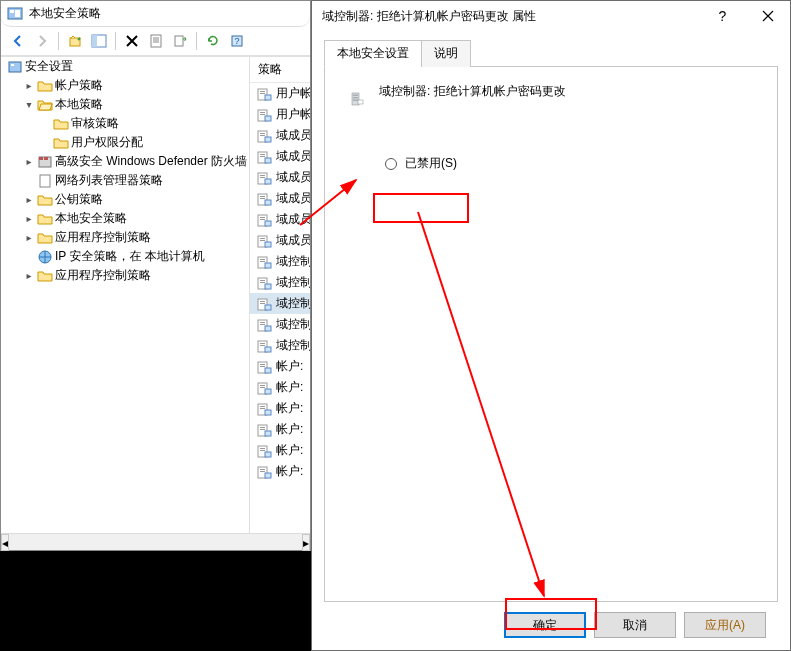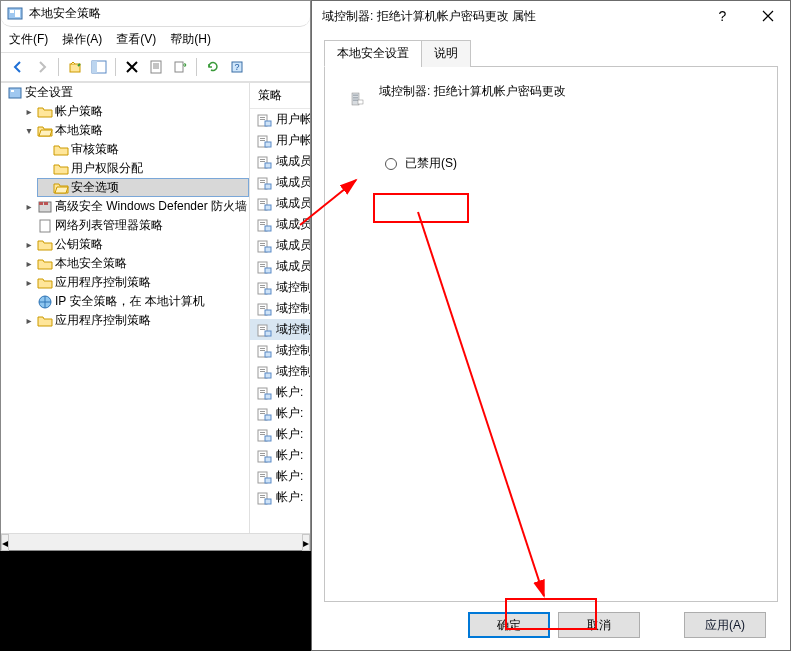--- a/index.html
+++ b/index.html
@@ -106,43 +106,37 @@
   .redbox1 { position:absolute; border:2px solid #ff0000; left:48px; top:126px; width:96px; height:30px; pointer-events:none;}
   .redbox2 { position:absolute; border:2px solid #ff0000; left:505px; top:598px; width:92px; height:32px; pointer-events:none;}
   .dlg-buttons {
     display:flex; justify-content:flex-end; gap:8px; padding:10px 12px 2px 0;
   }
   .btn {
     min-width:82px; height:26px; border:1px solid #adadad; background:#e1e1e1;
     display:flex; align-items:center; justify-content:center;
   }
   .btn.primary { border:2px solid #0078d7; background:#e1e1e1;}
-  .btn.disabled { color:#0f172a;margin-left:36px; }
+  .btn.disabled { color:#a16207; }
   
   .arrow-svg { position:absolute; left:0; top:0; width:791px; height:651px; pointer-events:none; }
 </style>
 </head>
 <body>
 
 <div class="main-window">
   <div class="titlebar">
     <span class="ic">
       <svg viewBox="0 0 16 16">
           <rect x="1" y="2" width="14" height="11" fill="#a0c8f0" stroke="#3a6ea5"></rect>
           <rect x="3" y="4" width="4" height="3" fill="#fff"></rect>
           <rect x="8" y="4" width="5" height="7" fill="#fff"></rect>
         </svg>
     </span>
     <span>本地安全策略</span>
-  </div>
-  <div class="menubar">
-    <span>文件(F)</span>
-    <span>操作(A)</span>
-    <span>查看(V)</span>
-    <span>帮助(H)</span>
   </div>
   <div class="toolbar">
     <div class="tb-btn">
         <svg width="14" height="14" viewBox="0 0 14 14">
           <path d="M9 2 L4 7 L9 12" fill="none" stroke="#1e6fd6" stroke-width="2"></path>
         </svg>
       </div>
     <div class="tb-btn">
         <svg width="14" height="14" viewBox="0 0 14 14">
           <path d="M5 2 L10 7 L5 12" fill="none" stroke="#bfbfbf" stroke-width="2"></path>
@@ -249,32 +243,20 @@
                       <div class="tree-row">
                         <span class="twisty">&nbsp;</span>
                         <span class="ic">
                           <svg viewBox="0 0 16 16">
                             <path d="M1 4h5l1 2h8v7H1z" fill="#ffe69a" stroke="#cc9a00"></path>
                           </svg>
                         </span>
                         <span>用户权限分配</span>
                       </div>
                     </li>
-                  <li>
-                      <div class="tree-row selected">
-                        <span class="twisty">&nbsp;</span>
-                        <span class="ic">
-                          <svg viewBox="0 0 16 16">
-                            <path d="M1 4h5l1 2h8v7H1z" fill="#ffe69a" stroke="#cc9a00"></path>
-                            <path d="M2 13L4 7h11l-2 6z" fill="#fff1bf" stroke="#cc9a00"></path>
-                          </svg>
-                        </span>
-                        <span>安全选项</span>
-                      </div>
-                    </li>
                 </ul>
               </li>
               <li>
                   <div class="tree-row">
                     <span class="twisty">▸</span>
                     <span class="ic">
                       <svg viewBox="0 0 16 16">
                         <rect x="2" y="3" width="12" height="10" fill="#d8d8d8" stroke="#777"></rect>
                         <rect x="2" y="3" width="4" height="3" fill="#b55"></rect>
                         <rect x="7" y="3" width="4" height="3" fill="#b55"></rect>

